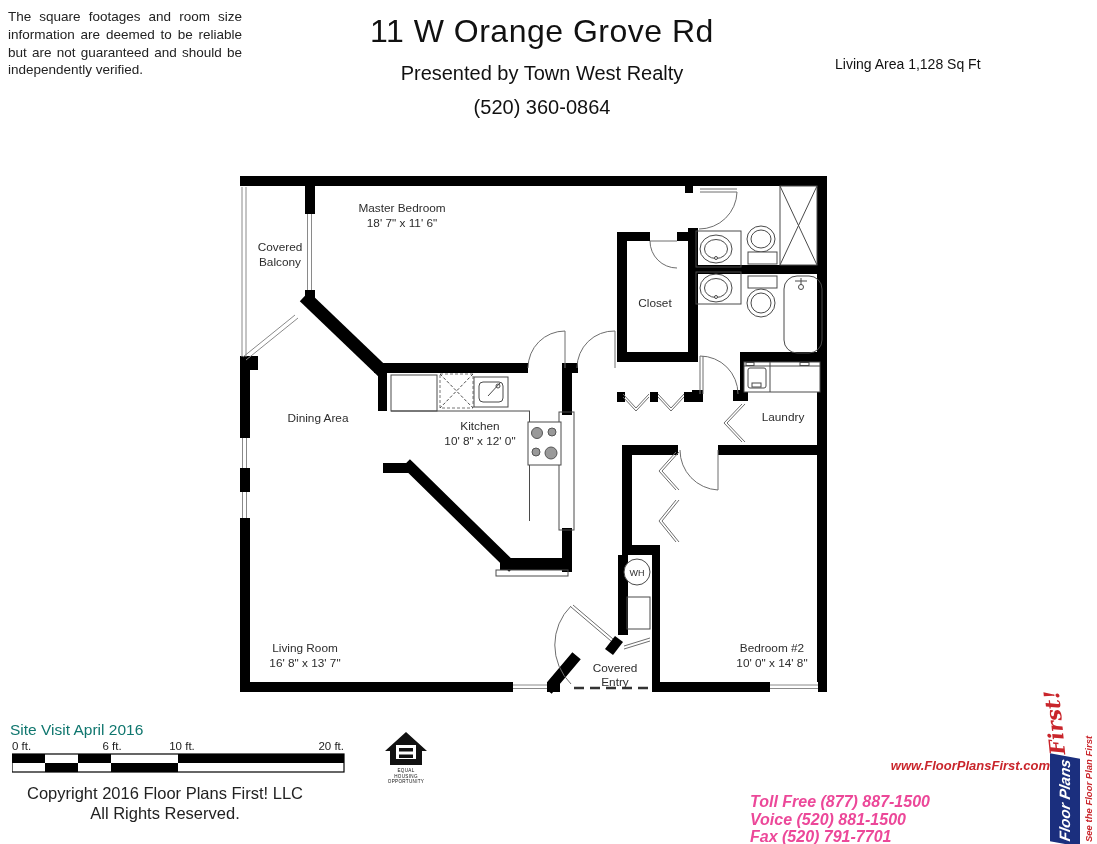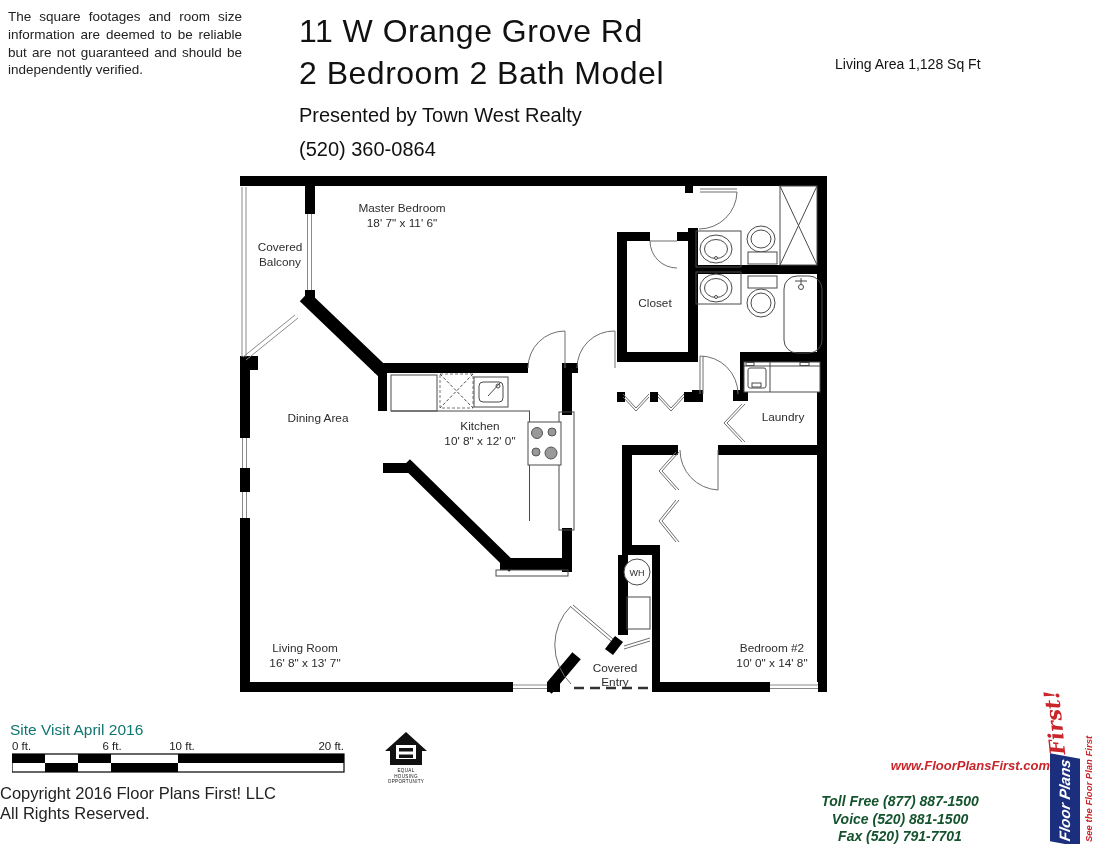--- a/index.html
+++ b/index.html
@@ -3,35 +3,35 @@
 <meta charset="utf-8">
 <style>
   html,body{margin:0;padding:0;background:#ffffff;}
   body{width:1097px;height:844px;position:relative;overflow:hidden;
        font-family:"Liberation Sans",sans-serif;color:#1a1a1a;}
   .abs{position:absolute;}
 
   
   .disclaimer{left:8px;top:8px;width:234px;font-size:13.5px;line-height:1.32;
               text-align:justify;color:#222;}
-  .title-block{left:299px;top:10px;width:500px;}
+  .title-block{left:292px;top:10px;width:500px;text-align:center;}
   .title-line{font-size:32px;line-height:42px;letter-spacing:.5px;color:#111;}
   .subtitle{font-size:20px;line-height:25px;margin-top:9px;color:#111;}
   .living-area{left:835px;top:56px;width:220px;font-size:14px;color:#111;}
 
   
   .site-visit{left:10px;top:721px;font-size:15.5px;color:#0f766e;}
   .scalebar{left:12px;top:740px;}
   .eqh{left:383px;top:731px;}
-  .copyright{left:0px;top:783px;width:330px;text-align:left;
+  .copyright{left:0px;top:783px;width:330px;text-align:center;
              font-size:16.5px;line-height:20px;color:#222;}
   .website{left:820px;top:758px;width:230px;text-align:right;
            font-size:13px;font-weight:bold;font-style:italic;color:#c9252b;}
-  .phones{left:750px;top:793px;width:300px;text-align:center;
-          font-size:14px;font-weight:bold;font-style:italic;color:#14532d;line-height:17.5px;}
+  .phones{left:750px;top:793px;width:300px;text-align:left;
+          font-size:16px;font-weight:bold;font-style:italic;color:#ec4899;line-height:17.5px;}
 
   
   .fpf-wrap{left:1046px;top:704px;width:51px;height:140px;}
   .fpf-inner{position:absolute;width:140px;height:51px;left:0;top:0;
              transform:rotate(-90deg) translateX(-140px);transform-origin:top left;}
   .fpf-blue{position:absolute;left:0;top:4px;width:88px;height:30px;background:#1b2f7e;
             transform:skewX(-10deg);}
   .fpf-blue span{display:block;color:#fff;font-size:15px;font-weight:bold;font-style:italic;
                  line-height:30px;text-align:center;white-space:nowrap;}
   .fpf-first{position:absolute;left:89px;top:-4px;color:#c9252b;font-family:"DejaVu Serif",serif;
@@ -54,21 +54,20 @@
   .tick{font-family:"Liberation Sans",sans-serif;font-size:11.5px;fill:#222;}
   .eqh-t{font-family:"Liberation Sans",sans-serif;font-size:4.6px;fill:#111;text-anchor:middle;letter-spacing:.3px;}
 </style>
 </head>
 <body>
 
 <div class="abs disclaimer">The square footages and room size information are deemed to be reliable but are not guaranteed and should be independently verified.</div>
 
 <div class="abs title-block">
   <div class="title-line">11 W Orange Grove Rd</div>
-  <div class="title-line">2 Bedroom 2 Bath Model</div>
   <div class="subtitle">Presented by Town West Realty</div>
   <div class="subtitle">(520) 360-0864</div>
 </div>
 
 <div class="abs living-area">Living Area 1,128 Sq Ft</div>
 
 <svg class="abs" style="left:235px;top:170px;" width="605" height="530" viewBox="235 170 605 530">
 
   <g>
     <rect class="w" x="240" y="176" width="587" height="10"></rect>

